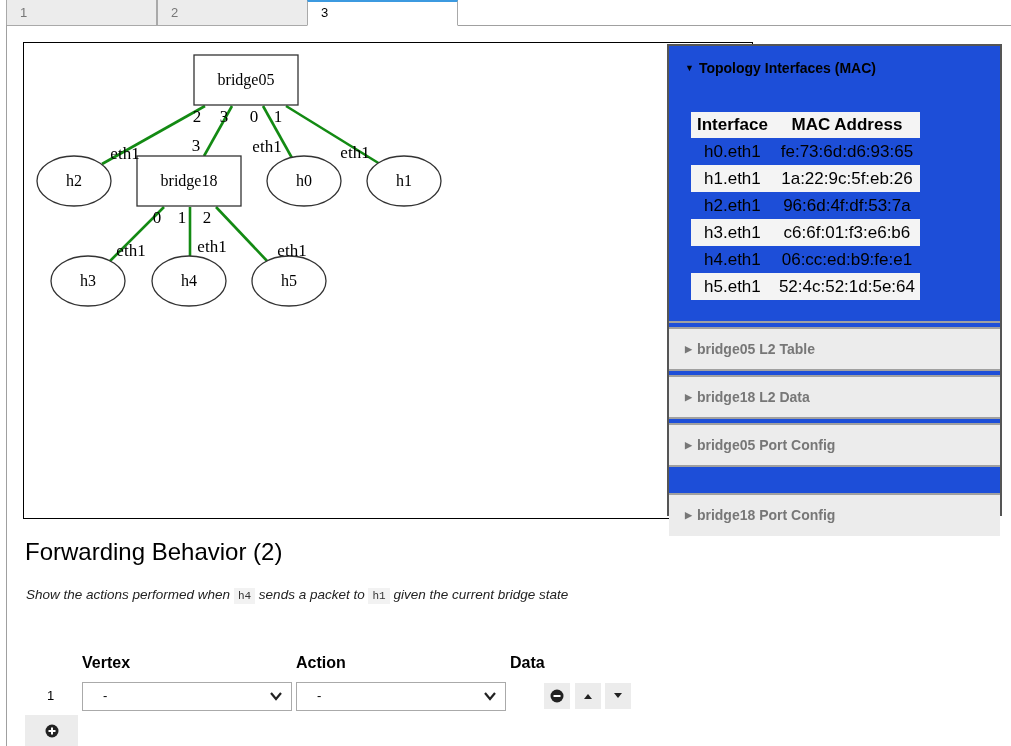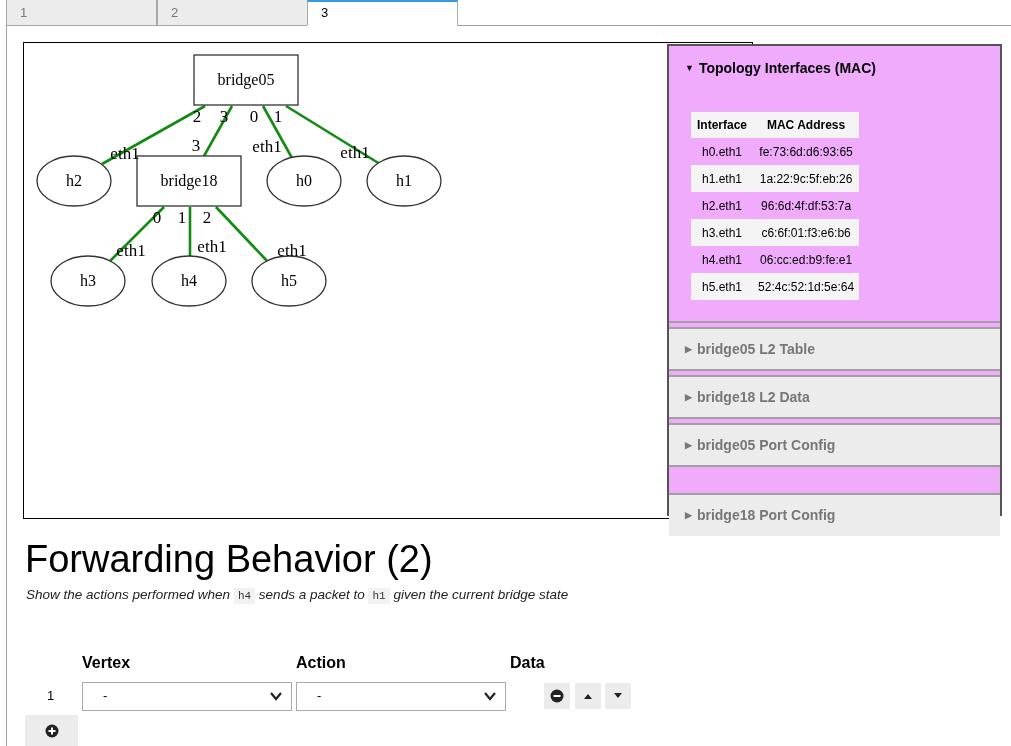--- a/index.html
+++ b/index.html
@@ -14,34 +14,34 @@
   .tab.active { background: #fff; color: #000; border-bottom: 1px solid #fff; border-top: 2px solid #3c9ae0; padding-top: 3px; z-index: 2; }
   .page-left-line { position: absolute; left: 6px; top: 25px; width: 1px; height: 721px; background: #a0a0a0; }
 
   
   .graph { position: absolute; left: 23px; top: 42px; width: 730px; height: 477px; border: 1px solid #000; background: #fff; }
   .graph svg { position: absolute; left: 0; top: 0; }
   .graph text { font-family: "Liberation Serif", serif; font-size: 16px; fill: #000; }
   .graph .plabel { font-size: 17px; }
 
   
-  .panel { position: absolute; left: 667px; top: 44px; width: 335px; height: 472px; border: 2px solid #555; background: #f0abfc; }
+  .panel { position: absolute; left: 667px; top: 44px; width: 335px; height: 472px; border: 2px solid #555; background: #1d4ed8; }
   .section-open { position: absolute; left: 0; top: 0; width: 331px; height: 277px; border-bottom: 2px solid #a0a0a0; }
   .section-title { position: absolute; left: 16px; top: 14px; font-size: 14px; font-weight: bold; color: #000; cursor: pointer; }
   .section-title .caret { font-size: 9px; margin-right: 5px; vertical-align: 2px; }
-  table.mac { position: absolute; left: 22px; top: 66px; border-collapse: collapse; font-size: 12px; }
+  table.mac { position: absolute; left: 22px; top: 66px; border-collapse: collapse; font-size: 17px; }
   table.mac th { font-weight: bold; padding: 0 6px; height: 26px; background: #f4f4f4; text-align: center; }
   table.mac td { height: 27px; padding: 0 5px; text-align: center; }
   table.mac tr.alt td { background: #f4f4f4; }
   .section-closed { position: absolute; left: 0; width: 331px; height: 44px; background: #ececec; border-top: 2px solid #a0a0a0; border-bottom: 2px solid #a0a0a0; cursor: pointer; }
   .section-closed .label { position: absolute; left: 16px; top: 12px; font-size: 14px; font-weight: bold; color: #777; }
   .section-closed .caret { font-size: 9px; margin-right: 5px; vertical-align: 2px; }
 
   
-  .fwd-title { position: absolute; left: 25px; top: 538px; font-size: 38px; font-weight: normal; color: #000; }
+  .fwd-title { position: absolute; left: 25px; top: 538px; font-size: 24px; font-weight: normal; color: #000; }
   .fwd-desc { position: absolute; left: 26px; top: 587px; font-size: 13.5px; font-style: italic; color: #222; text-align: center; }
   .code { font-family: "Liberation Mono", monospace; font-style: normal; font-size: 11px; background: #f2f2f2; padding: 2px 4px; color: #333; }
   .col-head { position: absolute; top: 654px; font-size: 16px; font-weight: bold; }
   .row-num { position: absolute; left: 47px; top: 688px; font-size: 13px; }
   .select { position: absolute; top: 682px; height: 29px; width: 210px; border: 1px solid #aaa; background: #fff; font-size: 13px; padding: 5px 0 0 20px; cursor: pointer; }
   .select .chev { position: absolute; right: 8px; top: 6px; width: 14px; height: 14px; }
   .iconbtn { position: absolute; top: 683px; width: 26px; height: 26px; background: #ececec; display: flex; align-items: center; justify-content: center; cursor: pointer; }
   .addbtn { position: absolute; left: 25px; top: 715px; width: 53px; height: 31px; background: #ececec; display: flex; align-items: center; justify-content: center; cursor: pointer; }
 </style>
 </head>

